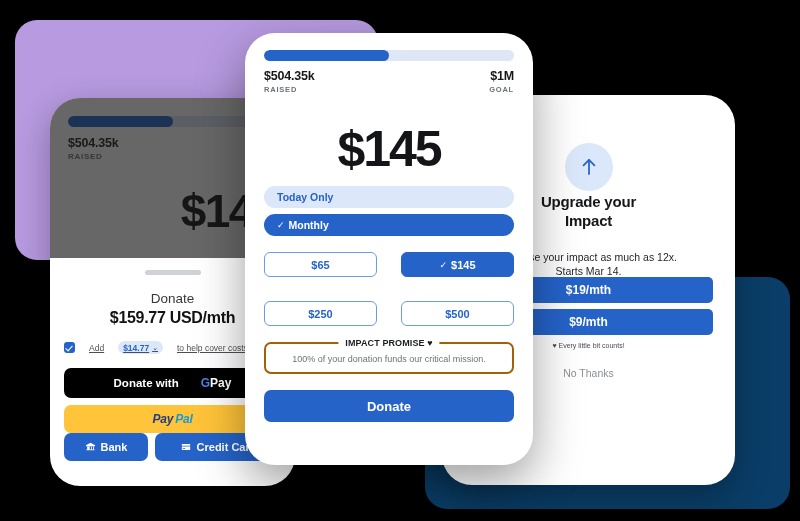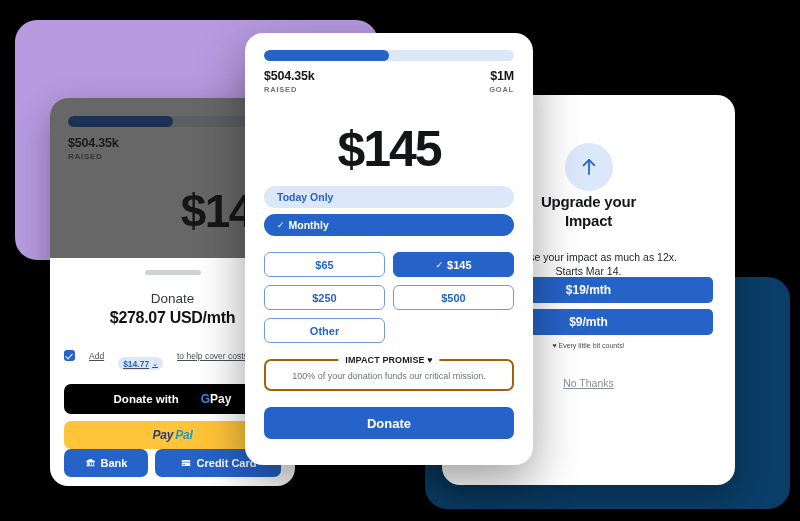--- a/index.html
+++ b/index.html
@@ -6,21 +6,21 @@
   body{width:800px;height:521px;overflow:hidden;
        font-family:"Liberation Sans","DejaVu Sans",sans-serif;}
   .stage{position:relative;width:800px;height:521px;background:#000;}
 
   
   .plate{position:absolute;border-radius:22px;}
   .plate-purple{left:15px;top:20px;width:363px;height:240px;background:#b79ae0;}
   .plate-navy{left:425px;top:277px;width:365px;height:232px;background:#0a3e68;}
 
   
-  .card{position:absolute;background:#fff;border-radius:18px;
+  .card{position:absolute;background:#fff;border-radius:30px;
         box-shadow:0 12px 34px rgba(0,0,0,.30);overflow:hidden;}
 
   
   .card-left{left:50px;top:98px;width:245px;height:388px;}
   .left-inner{position:relative;width:245px;padding:0;}
   .left-top{position:relative;padding:18px 18px 0 18px;height:160px;box-sizing:border-box;}
   .bar-track{height:11px;border-radius:6px;background:#dbe4f3;overflow:hidden;}
   .bar-fill{height:100%;width:50%;border-radius:6px;background:#2563c9;}
   .raised-amt{font-size:12.5px;font-weight:700;color:#1b1b1f;margin-top:9px;letter-spacing:-.2px;}
   .raised-lbl{font-size:8px;font-weight:600;color:#6c7077;letter-spacing:.7px;margin-top:2px;}
@@ -31,21 +31,21 @@
   .grab{width:56px;height:5px;border-radius:3px;background:#cfd2d6;margin:12px auto 0 auto;}
   .left-mid{text-align:center;padding:6px 14px 0 14px;}
   .donate-word{font-size:13.5px;color:#35383d;margin-top:10px;}
   .donate-sum{font-size:16px;font-weight:800;color:#121316;margin-top:3px;letter-spacing:-.3px;}
   .cover-row{display:flex;align-items:center;justify-content:flex-start;
              gap:14px;margin:14px 0 0 14px;font-size:8.5px;color:#4b4f55;white-space:nowrap;text-decoration:underline;}
   .cbx{width:11px;height:11px;border-radius:3px;background:#2563c9;position:relative;flex:none;}
   .cbx:after{content:"";position:absolute;left:3.4px;top:1.5px;width:3px;height:6px;
              border:solid #fff;border-width:0 1.6px 1.6px 0;transform:rotate(42deg);}
   .chip{background:#dde7fa;color:#2563c9;border-radius:9px;padding:1.5px 5px;
-        font-size:8.5px;font-weight:700;display:inline-flex;align-items:center;gap:3px;margin-top:16px;}
+        font-size:8.5px;font-weight:700;display:inline-flex;align-items:center;gap:3px;}
   .chip .cv{font-size:7px;}
   .pay-wrap{padding:14px 14px 16px 14px;}
   .btn{border-radius:7px;display:flex;align-items:center;justify-content:center;
        font-weight:700;box-sizing:border-box;}
   .btn-gpay{background:#000;color:#fff;height:30px;font-size:11.5px;gap:22px;font-weight:600;}
   .gp{font-weight:700;font-size:12px;}
   .gp .g{color:#4285f4;}
   .btn-paypal{background:#ffc439;color:#172d6e;height:28px;margin-top:7px;font-size:12px;
               font-style:italic;font-weight:800;letter-spacing:-.2px;gap:2px;}
   .pp-i{color:#253b80;}
@@ -65,21 +65,21 @@
   .c-lbl{font-size:7.5px;font-weight:600;color:#6c7077;letter-spacing:.8px;margin-top:2px;}
   .ta-r{text-align:right;}
   .c-big{text-align:center;font-size:50px;font-weight:800;color:#141518;
          letter-spacing:-2px;margin-top:30px;line-height:1;}
   .seg{display:flex;justify-content:center;gap:6px;margin-top:12px;flex-direction:column;}
   .seg-btn{border-radius:13px;padding:5px 13px;font-size:10.5px;font-weight:700;
            display:flex;align-items:center;gap:4px;}
   .seg-off{background:#dde7fa;color:#2563c9;}
   .seg-on{background:#2563c9;color:#fff;}
   .tick{font-size:9px;}
-  .grid{display:grid;grid-template-columns:1fr 1fr;gap:8px;margin-top:16px;}
+  .grid{display:grid;grid-template-columns:1fr 1fr;gap:24px;margin-top:16px;}
   .amt-btn{height:25px;border:1.3px solid #6f9ae0;border-radius:6px;color:#2563c9;
            background:#fff;font-size:11px;font-weight:700;
            display:flex;align-items:center;justify-content:center;gap:4px;box-sizing:border-box;}
   .amt-btn.sel{background:#2563c9;border-color:#2563c9;color:#fff;}
   .promise{position:relative;margin-top:16px;border:2px solid #a16207;border-radius:7px;
            padding:10px 8px 8px 8px;text-align:center;}
   .promise-legend{position:absolute;top:-6px;left:50%;transform:translateX(-50%);
                   background:#fff;padding:0 7px;font-size:9px;font-weight:800;
                   color:#1b1d21;letter-spacing:.1px;white-space:nowrap;}
   .promise-txt{font-size:9px;color:#6d7178;}
@@ -94,21 +94,21 @@
                 margin:0 auto;display:flex;align-items:center;justify-content:center;}
   .r-title{font-size:15px;font-weight:800;color:#15171a;margin-top:2px;line-height:1.25;
            letter-spacing:-.2px;}
   .r-sub{font-size:10.5px;color:#25272b;margin-top:20px;}
   .r-start{font-size:10.5px;color:#25272b;margin-top:2px;}
   .btn-tier{background:#2563c9;color:#fff;height:26px;border-radius:5px;
             display:flex;align-items:center;justify-content:center;
             font-size:12px;font-weight:800;}
   .btn-tier.second{margin-top:6px;}
   .r-note{font-size:7px;color:#4a4e54;margin-top:7px;}
-  .r-nothanks{font-size:10.5px;color:#8b9096;margin-top:28px;text-decoration:underline;
+  .r-nothanks{font-size:10.5px;color:#8b9096;margin-top:18px;
               display:inline-block;}
 </style>
 </head>
 <body>
 
 <div class="stage">
 
   <div class="plate plate-purple"></div>
   <div class="plate plate-navy"></div>
 
@@ -122,21 +122,21 @@
         <div class="raised-amt">$504.35k</div>
         <div class="raised-lbl">RAISED</div>
         <div class="left-big">$145</div>
         <div class="dim-overlay"></div>
       </div>
 
       <div class="grab"></div>
 
       <div class="left-mid">
         <div class="donate-word">Donate</div>
-        <div class="donate-sum">$278.07 USD/mth</div>
+        <div class="donate-sum">$159.77 USD/mth</div>
       </div>
 
       <div class="cover-row">
         <span class="cbx"></span>
         <span>Add</span>
         <span class="chip">
           <span>$14.77</span>
           <span class="cv">⌄</span>
         </span>
         <span>to help cover costs &amp; fees</span>
@@ -225,23 +225,20 @@
         <div class="amt-btn sel">
           <span class="tick">✓</span>
           <span>$145</span>
         </div>
         <div class="amt-btn">
           <span>$250</span>
         </div>
         <div class="amt-btn">
           <span>$500</span>
         </div>
-        <div class="amt-btn">
-          <span>Other</span>
-        </div>
       </div>
 
       <div class="promise">
         <div class="promise-legend">IMPACT PROMISE ♥</div>
         <div class="promise-txt">100% of your donation funds our critical mission.</div>
       </div>
 
       <div class="btn-donate">Donate</div>
     </div>
   </div>

